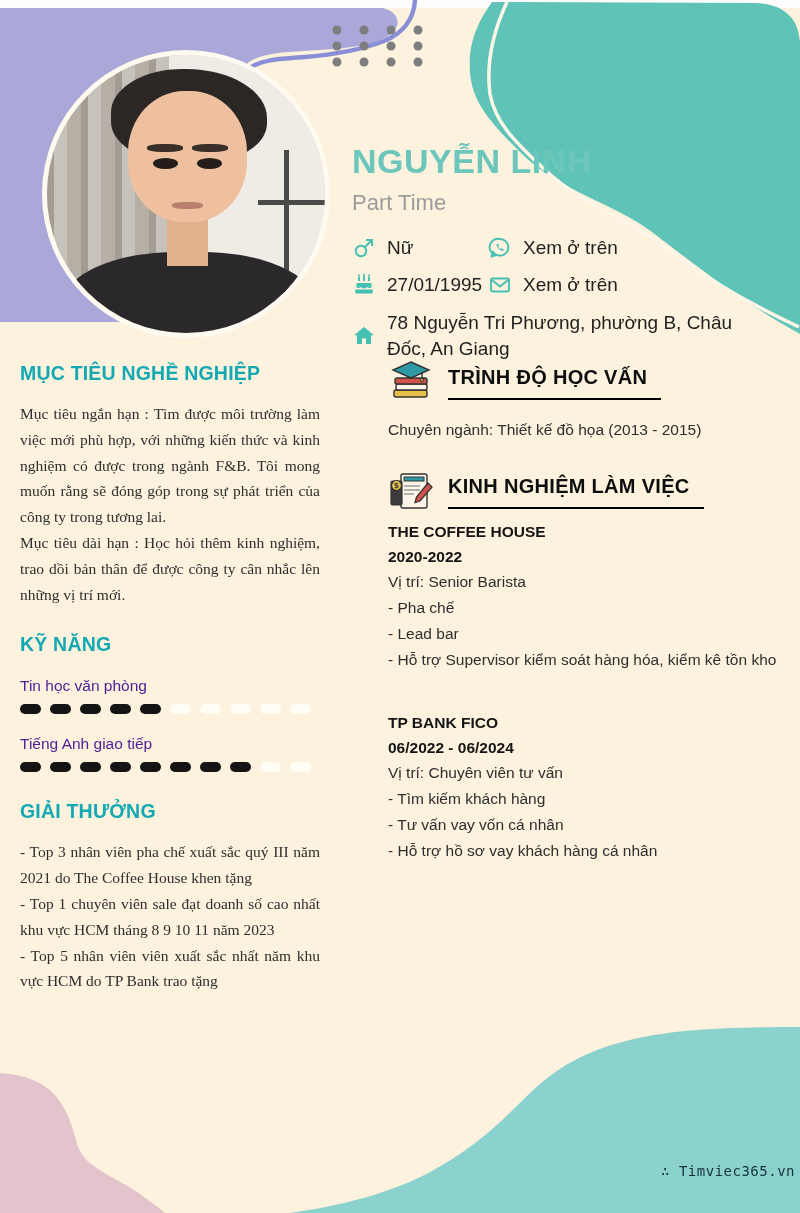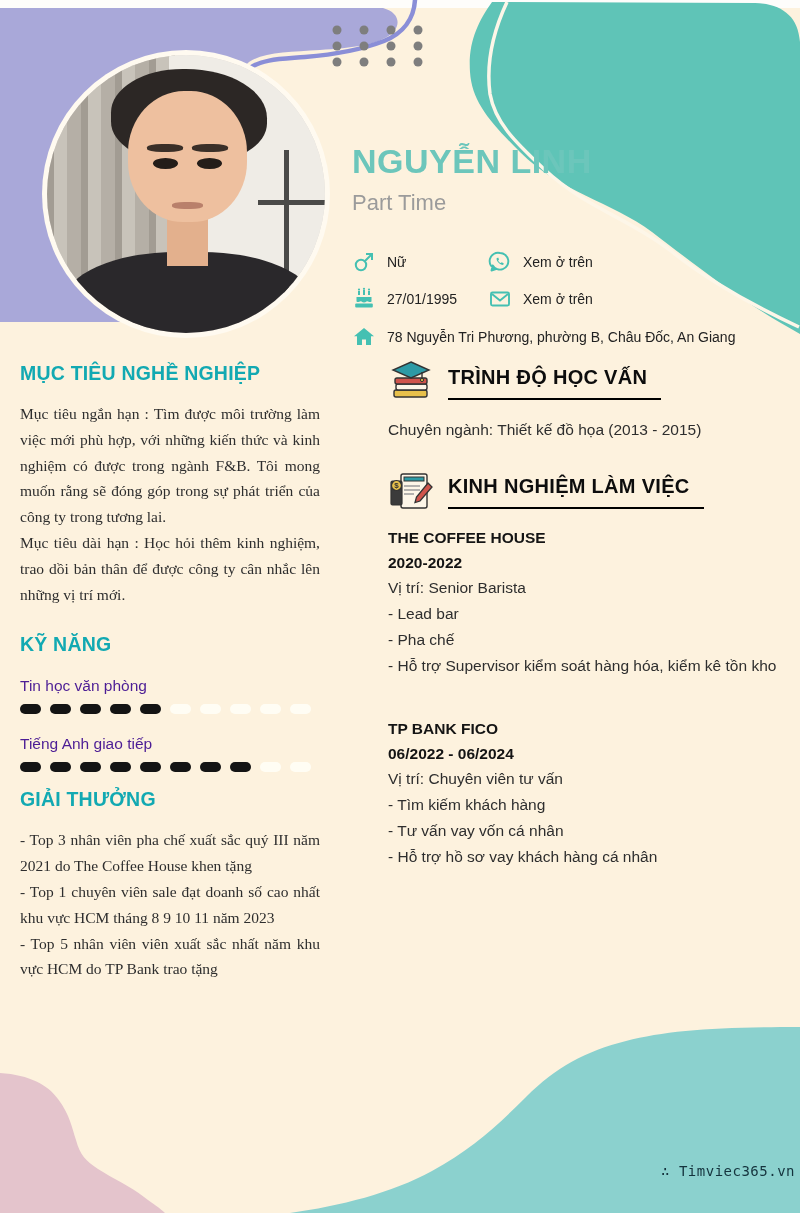--- a/index.html
+++ b/index.html
@@ -25,49 +25,49 @@
   .ph-eye{width:9%;height:4%;background:#241d19;border-radius:50%;top:37%;}
   .ph-eye.l{left:38%;} .ph-eye.r{left:54%;}
   .ph-mouth{left:45%;top:53%;width:11%;height:2.5%;background:#b9806b;border-radius:40%;}
   .ph-neck{left:43%;top:56%;width:15%;height:20%;background:#e3b08d;}
   .ph-shirt{left:6%;top:71%;width:90%;height:40%;background:#2a282b;border-radius:45% 45% 0 0;}
 
   
   .header-info{position:absolute;left:352px;top:142px;width:436px;}
   .name{font-size:34px;font-weight:bold;color:#6cc6bb;letter-spacing:.5px;margin:0;}
   .subtitle{font-size:22px;color:#9b9b9b;margin:9px 0 0;}
-  .contact{margin-top:34px;font-size:14px;color:#222;}
+  .contact{margin-top:20px;font-size:19px;color:#222;}
   .c-row{display:flex;margin-bottom:13px;align-items:flex-start;}
   .c-cell{display:flex;align-items:center;}
   .c-cell.first{width:136px;}
   .c-ic{width:24px;height:24px;margin-right:11px;flex:0 0 auto;}
   .c-text{line-height:22px;}
   .addr .c-text{line-height:26px;width:362px;}
 
   
   .col-left{position:absolute;left:20px;top:362px;width:300px;}
   .col-right{position:absolute;left:388px;top:360px;width:392px;}
   h2.cyan{font-size:19.5px;font-weight:bold;color:#12a9b2;margin:0 0 16px;letter-spacing:.2px;}
   .just p{font-size:15.5px;line-height:25.8px;text-align:justify;margin:0;color:#2e2e2e;font-family:Liberation Serif, serif;}
   .skills-block{margin-top:26px;}
   .skill{margin-top:21px;}
   .skill-label{font-size:15.5px;margin-bottom:9px;color:#4c1d95;}
   .pills{display:flex;gap:9px;}
   .pill{width:21px;height:10px;border-radius:6px;background:#fffdf4;display:inline-block;}
   .pill.filled{background:#141414;}
-  .awards-block{margin-top:16px;}
+  .awards-block{margin-top:28px;}
 
   .section-head{display:flex;align-items:flex-start;gap:13px;}
   .icon-box{width:47px;height:44px;flex:0 0 auto;}
   .sec-title{font-size:20px;font-weight:bold;color:#0d0d0d;letter-spacing:.3px;
              border-bottom:2.5px solid #000;padding:6px 14px 9px 0;margin:0;display:inline-block;}
   .edu-body{margin-top:13px;font-size:15.5px;line-height:26px;}
   .edu-school{font-weight:bold;font-size:15px;color:#141414;}
   .work-head{margin-top:26px;}
-  .job{margin-top:12px;font-size:15.5px;line-height:26px;}
+  .job{margin-top:6px;font-size:15.5px;line-height:26px;}
   .job + .job{margin-top:37px;}
   .job-company,.job-period{font-weight:bold;color:#141414;line-height:25px;}
   .brand{position:absolute;right:5px;top:1163px;font-family:"DejaVu Sans Mono",monospace;
          font-size:14px;color:#14333d;letter-spacing:.5px;}
 </style>
 </head>
 <body>
 
 <div class="page">
 
@@ -250,22 +250,22 @@
           <polygon points="40,14 44,18 32,32 27,33.5 28.5,28" fill="#d0544c" stroke="#333" stroke-width="1.3"></polygon>
         </svg>
         <h2 class="sec-title">KINH NGHIỆM LÀM VIỆC</h2>
       </div>
       <div>
           <div class="job">
           <div class="job-company">THE COFFEE HOUSE</div>
           <div class="job-period">2020-2022</div>
           <div>Vị trí: Senior Barista</div>
           <div>
+              <div>- Pha chế</div>
               <div>- Lead bar</div>
-              <div>- Pha chế</div>
               <div>- Hỗ trợ Supervisor kiểm soát hàng hóa, kiểm kê tồn kho</div>
             </div>
         </div>
           <div class="job">
           <div class="job-company">TP BANK FICO</div>
           <div class="job-period">06/2022 - 06/2024</div>
           <div>Vị trí: Chuyên viên tư vấn</div>
           <div>
               <div>- Tìm kiếm khách hàng</div>
               <div>- Tư vấn vay vốn cá nhân</div>

